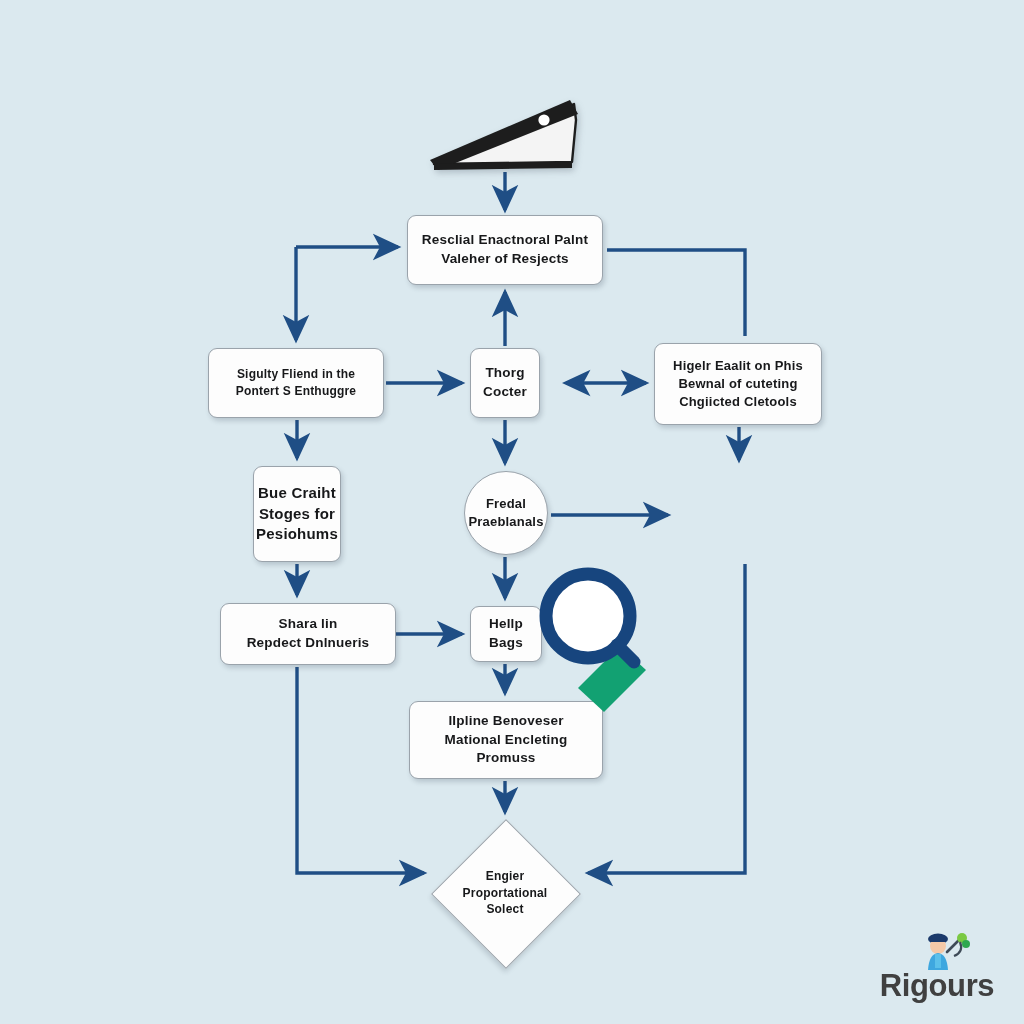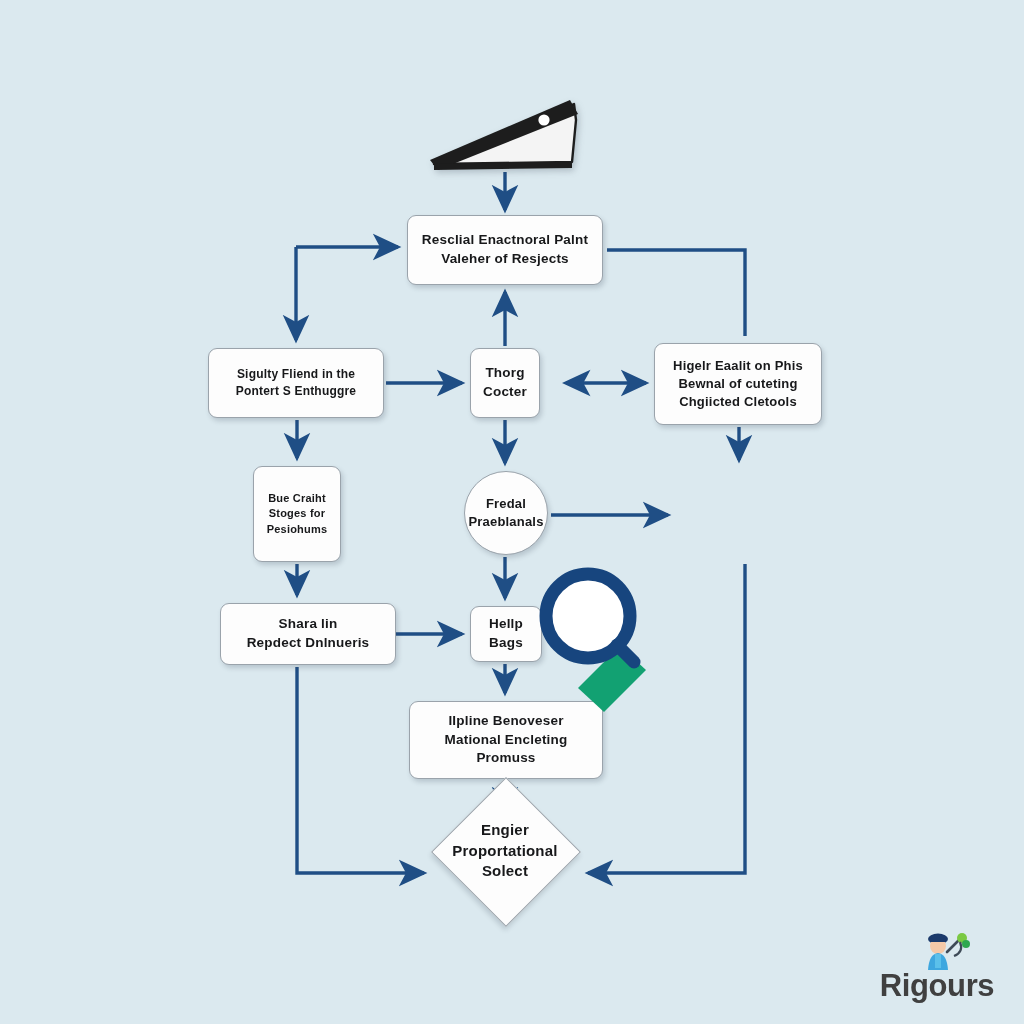--- a/index.html
+++ b/index.html
@@ -72,27 +72,27 @@
   .diamond .txt {
     position: relative;
     z-index: 2;
   }
 
   
   #n-top      { left: 407px; top: 215px; width: 196px; height: 70px;  font-size: 13.5px; }
   #n-left1    { left: 208px; top: 348px; width: 176px; height: 70px;  font-size: 12px; }
   #n-mid1     { left: 470px; top: 348px; width: 70px;  height: 70px;  font-size: 13.5px; }
   #n-right1   { left: 654px; top: 343px; width: 168px; height: 82px;  font-size: 13px; }
-  #n-left2    { left: 253px; top: 466px; width: 88px;  height: 96px;  font-size: 11px; }
+  #n-left2    { left: 253px; top: 466px; width: 88px;  height: 96px;  font-size: 15px; }
   #n-mid2     { left: 464px; top: 471px; width: 84px;  height: 84px;  font-size: 13px; }
   #n-right2   { left: 676px; top: 468px; width: 126px; height: 94px;  font-size: 13px; }
   #n-left3    { left: 220px; top: 603px; width: 176px; height: 62px;  font-size: 13.5px; }
   #n-mid3     { left: 470px; top: 606px; width: 72px;  height: 56px;  font-size: 13.5px; }
   #n-mid4     { left: 409px; top: 701px; width: 194px; height: 78px;  font-size: 13.5px; }
-  #n-diamond  { left: 432px; top: 796px; width: 146px; height: 110px; font-size: 15px; }
+  #n-diamond  { left: 432px; top: 838px; width: 146px; height: 110px; font-size: 12px; }
 
   
   #ruler-icon {
     position: absolute;
     left: 424px;
     top: 98px;
     width: 160px;
     height: 78px;
     filter: drop-shadow(2px 3px 3px rgba(50,65,80,0.25));
   }

